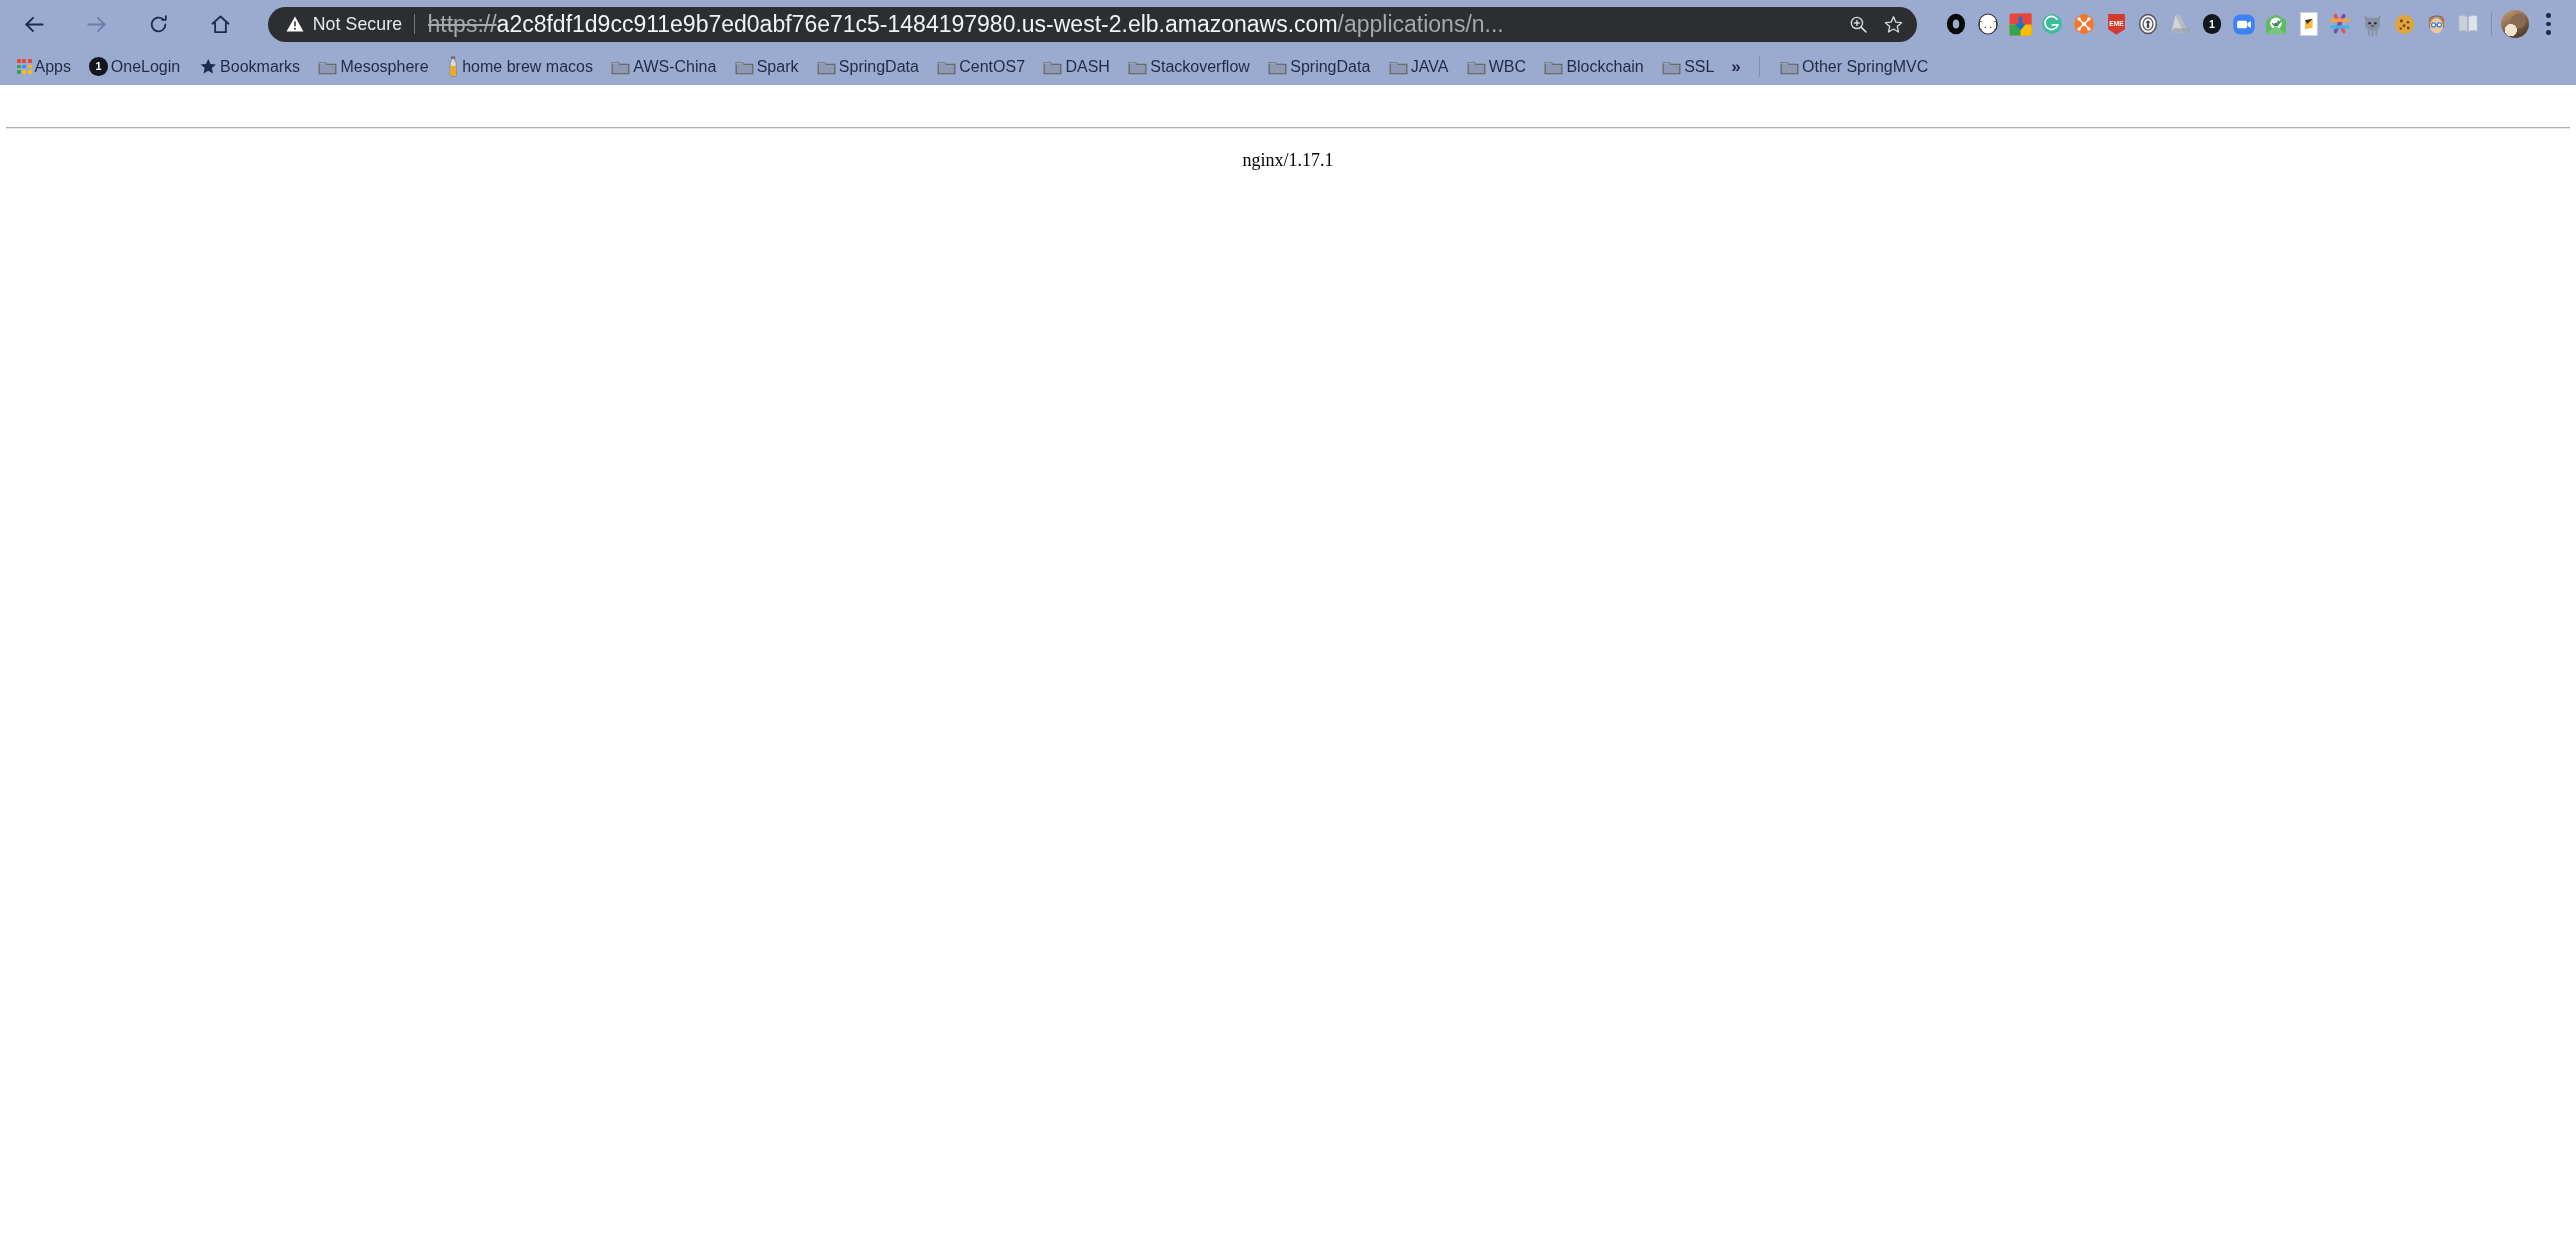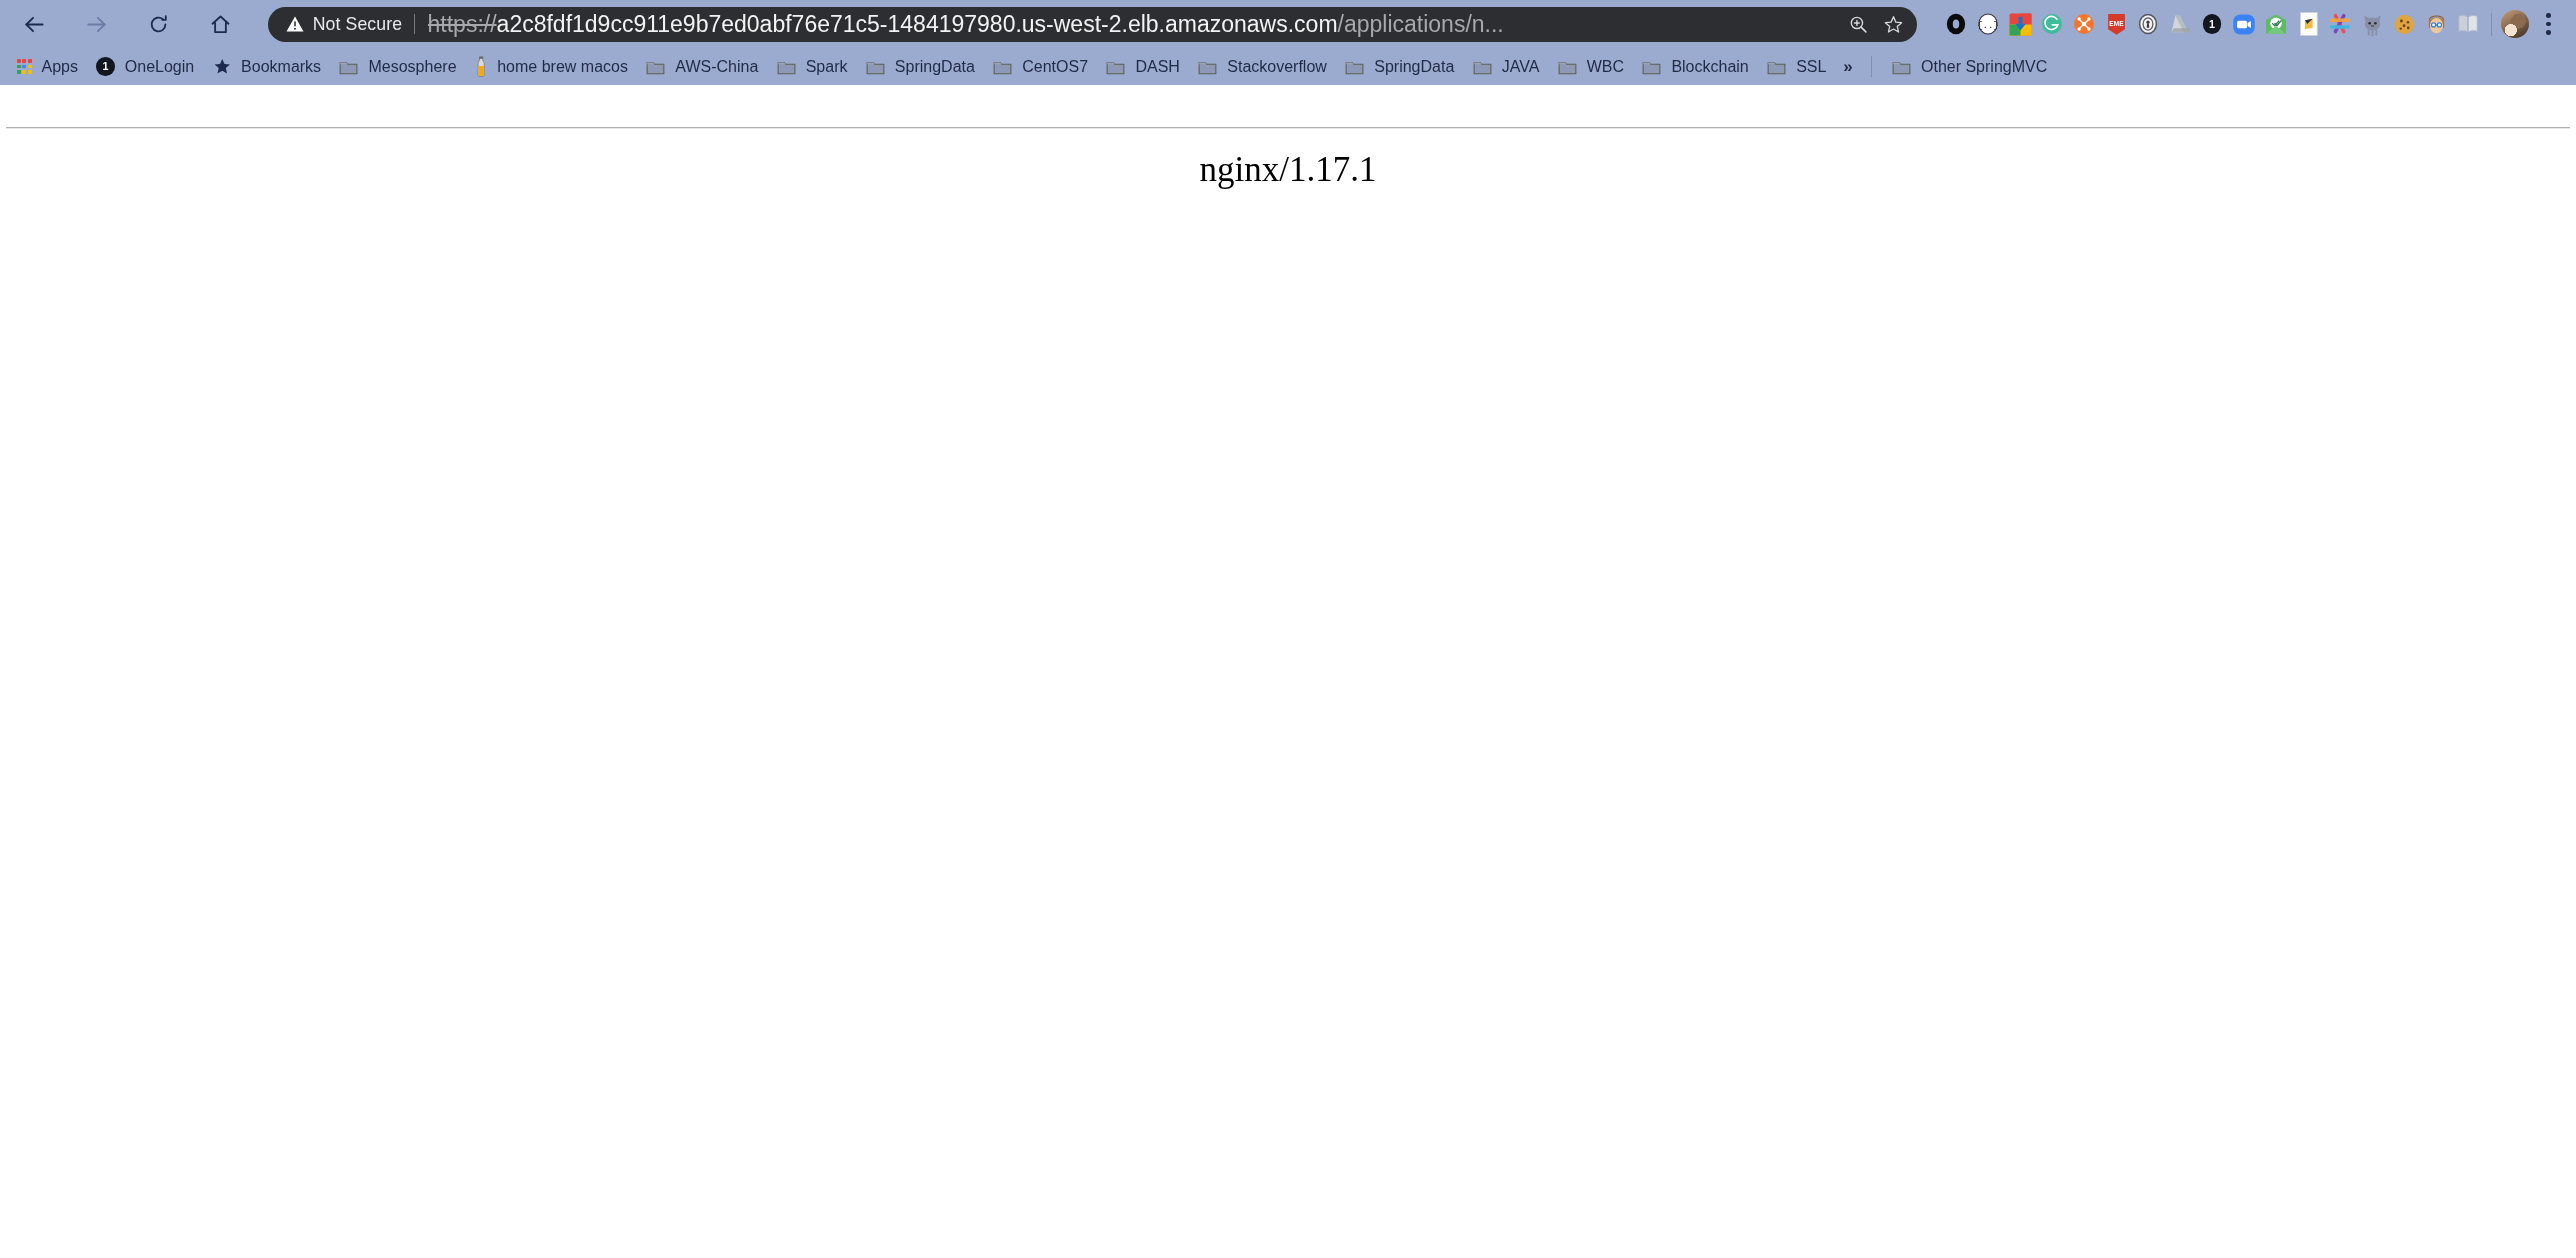--- a/index.html
+++ b/index.html
@@ -190,21 +190,21 @@
   }
 
   .bm {
     display: flex;
     align-items: center;
     height: 29px;
     padding: 0 9.2px;
     border-radius: 3.9px;
     cursor: pointer;
     flex: 0 0 auto;
-    gap: 10px;
+    gap: 3px;
   }
   .bm-label { line-height: 1; }
 
   .bm-sep {
     width: 0.8px;
     height: 21.6px;
     background: #7f8fae;
     margin: 0 10.8px;
     flex: 0 0 auto;
   }
@@ -270,21 +270,21 @@
     border: none;
     border-top: 1.5px solid #b0b0b0;
     border-bottom: 0.8px solid #e8e8e8;
     margin: 42px 0 0 0;
     height: 0;
   }
 
   .srv-line {
     text-align: center;
     font-family: "Liberation Serif", "DejaVu Serif", serif;
-    font-size: 35px;
+    font-size: 18px;
     color: #000;
     margin-top: 21px;
   }
 </style>
 </head>
 <body>
 
 <div class="browser-chrome">
 
   <div class="toolbar">

